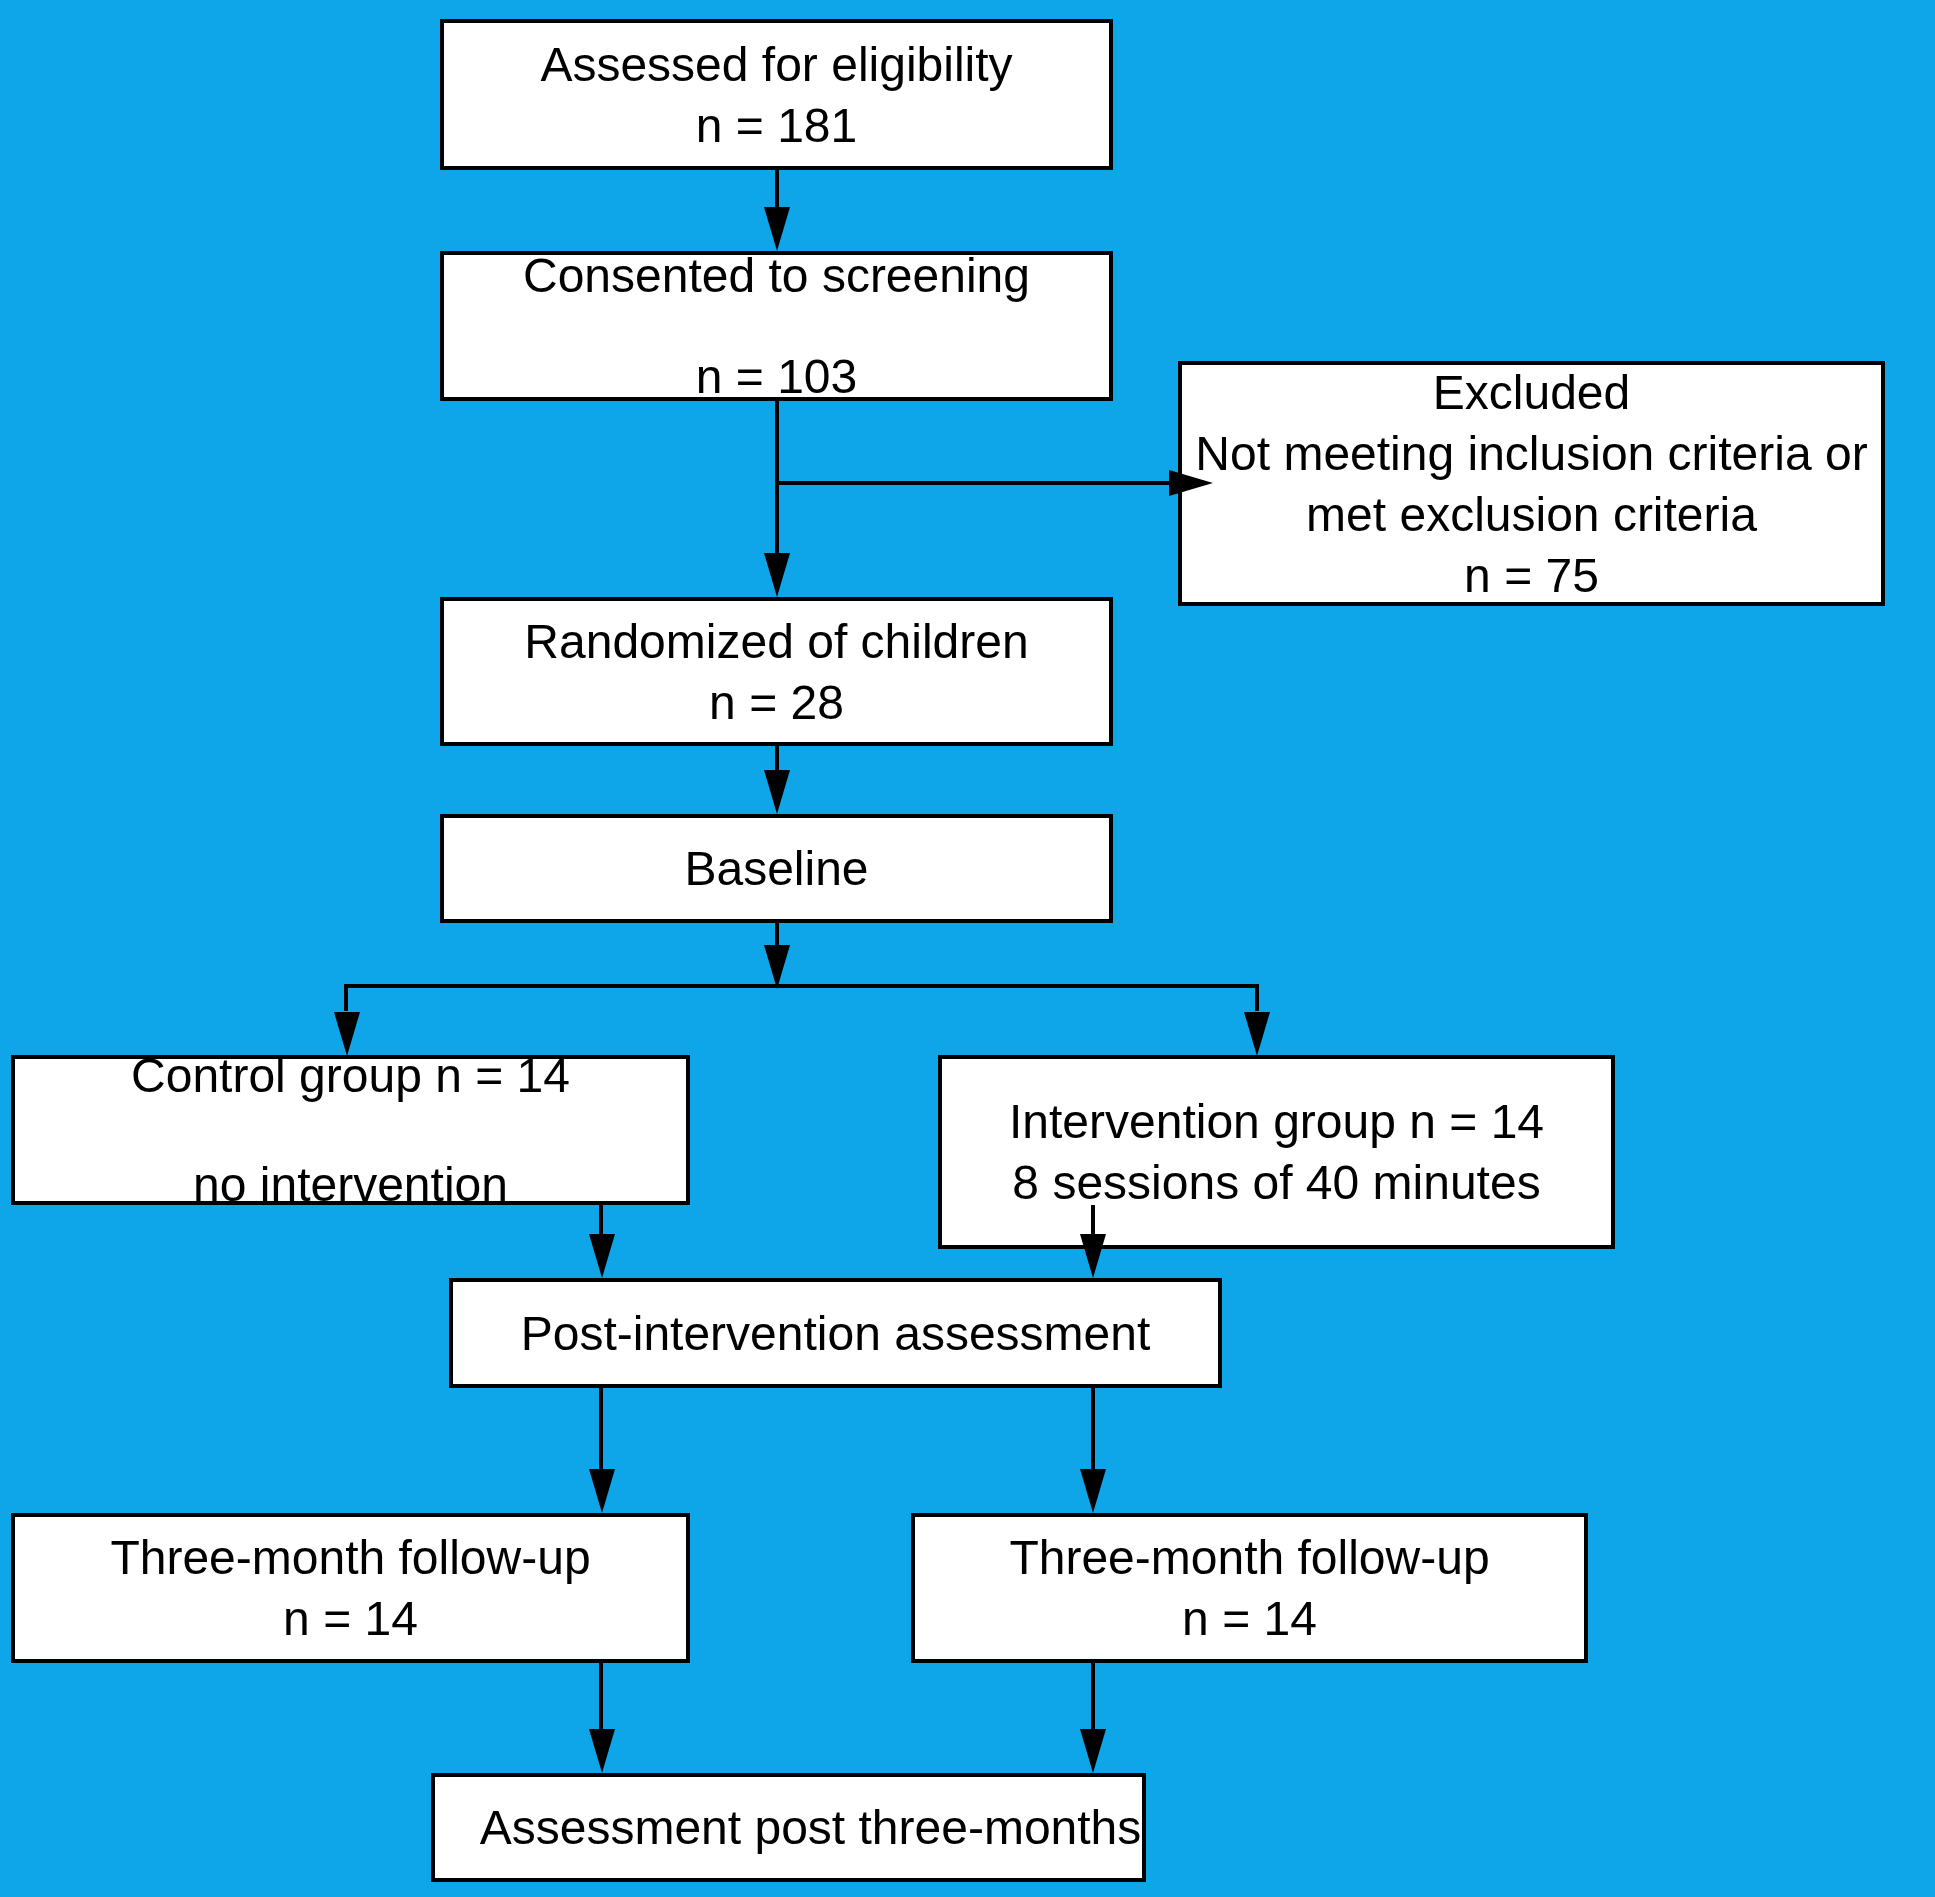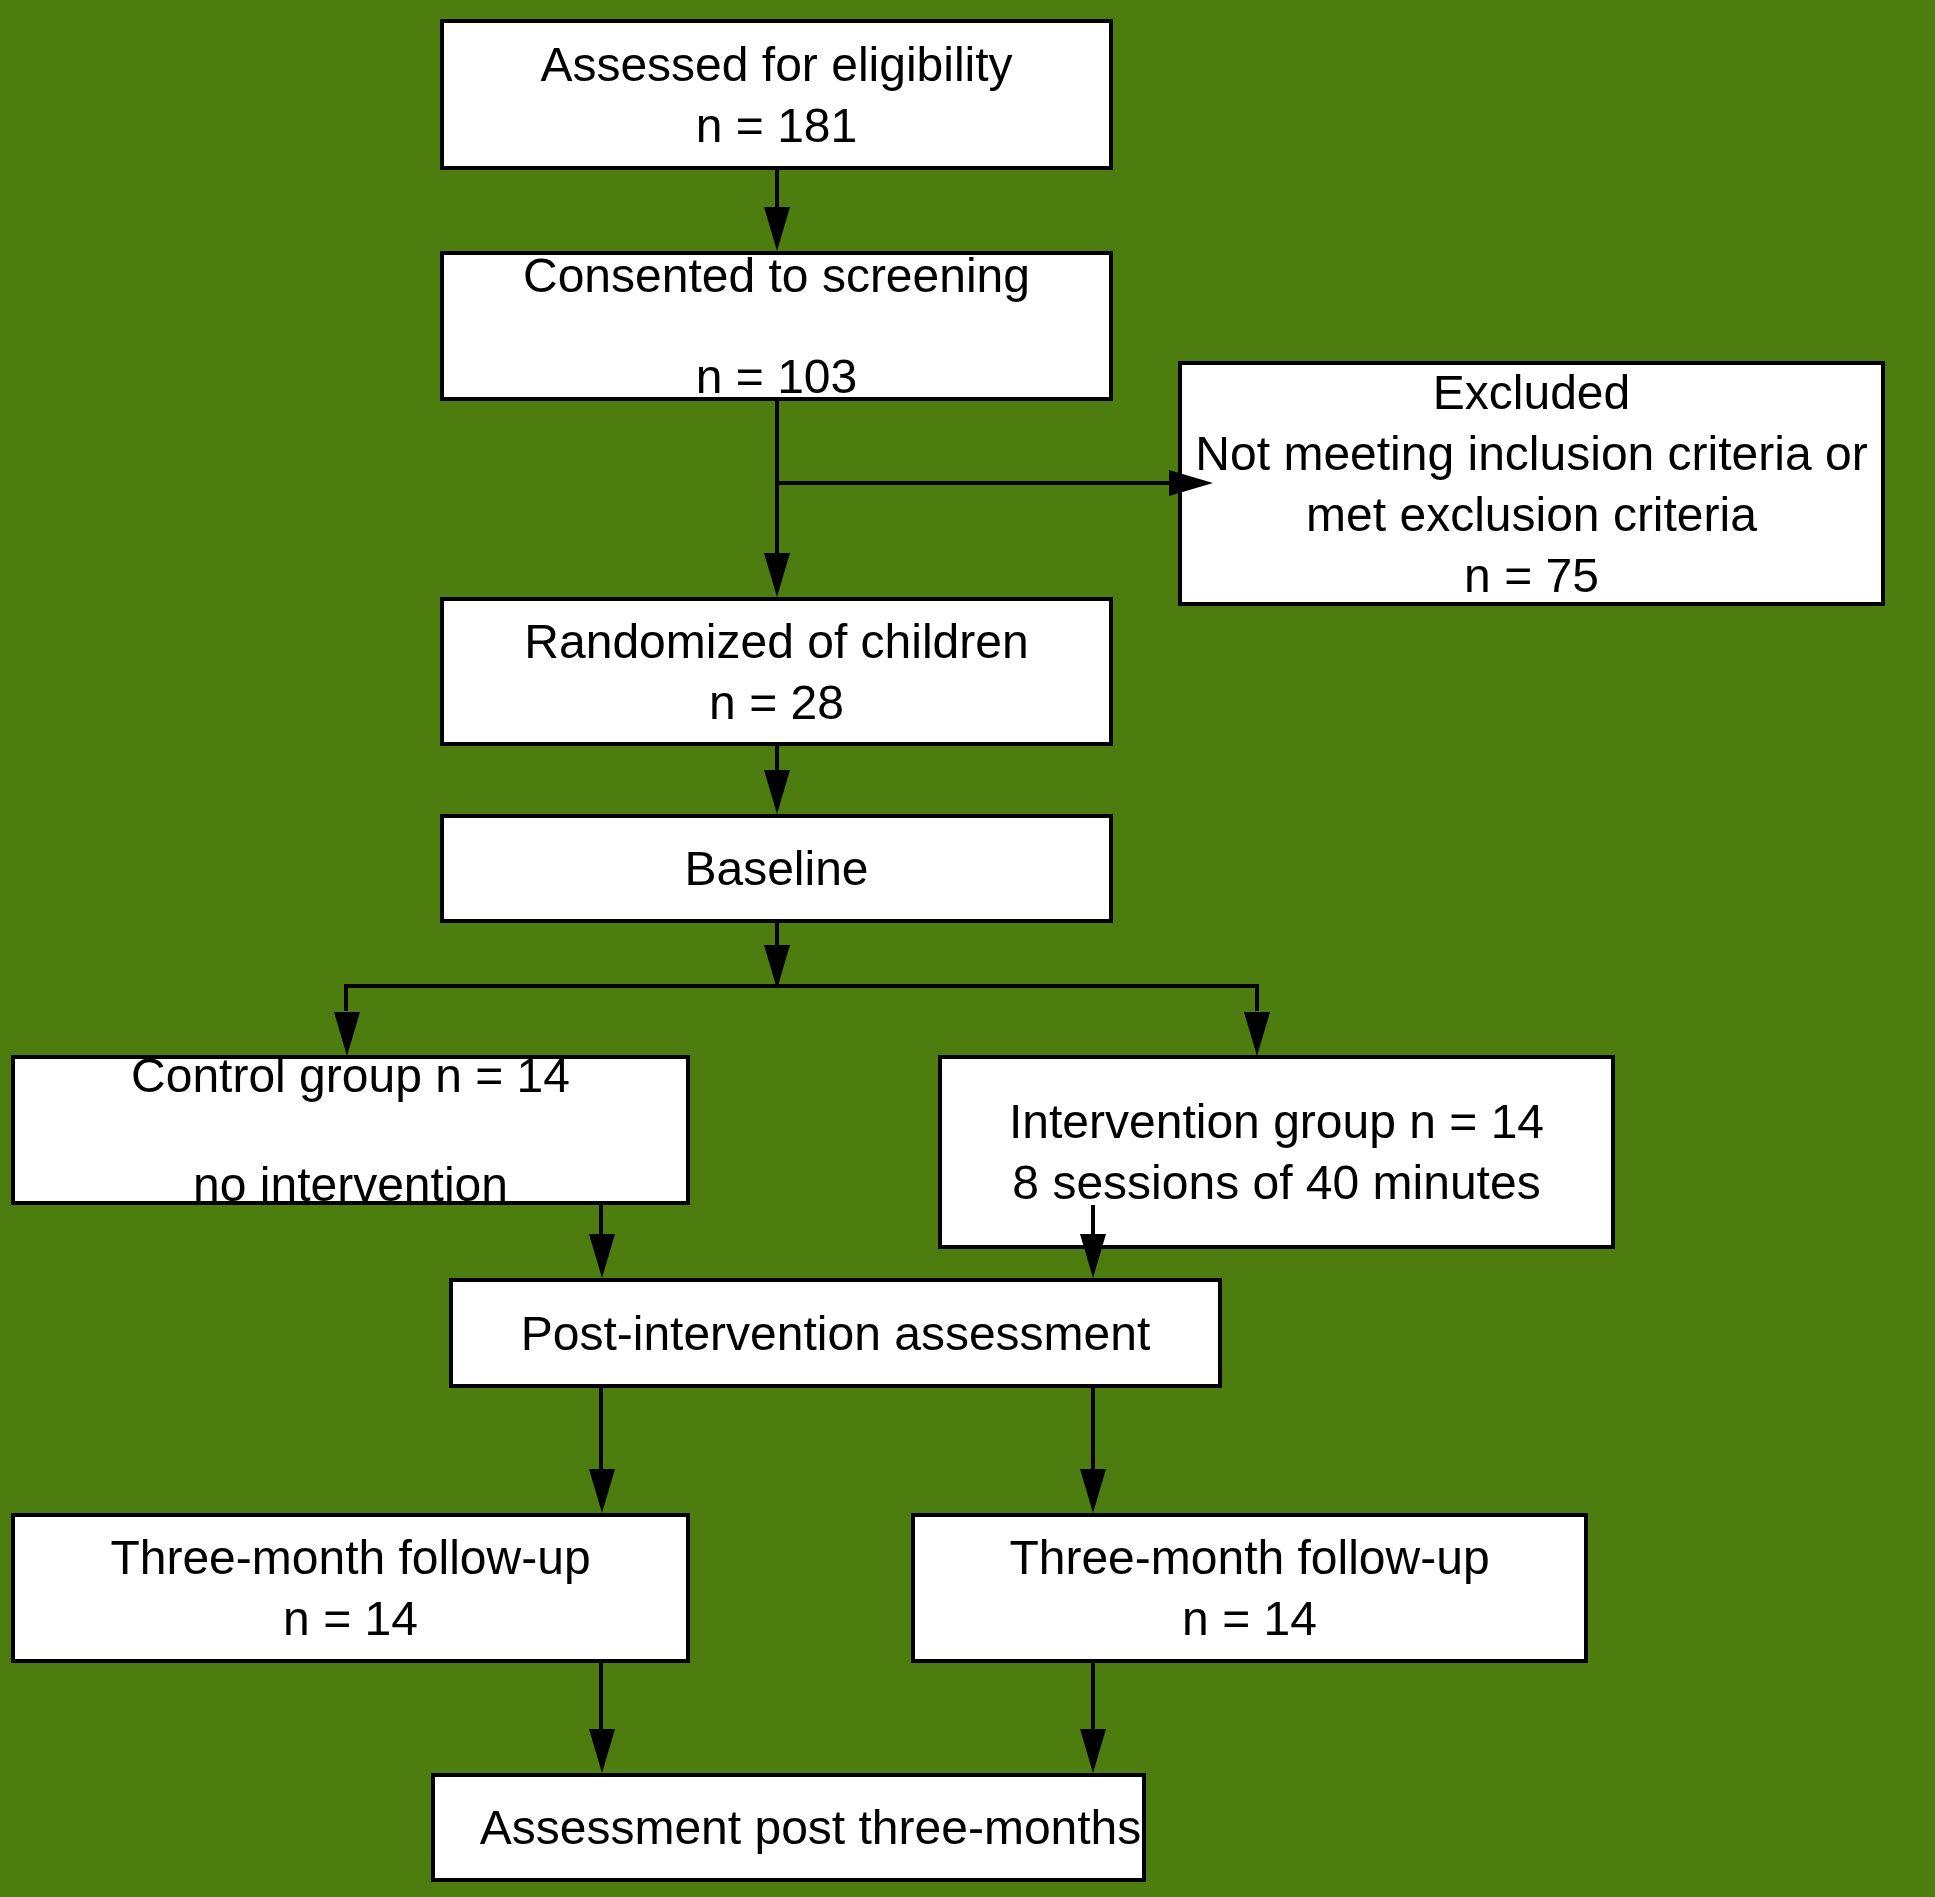--- a/index.html
+++ b/index.html
@@ -1,19 +1,19 @@
 <!DOCTYPE html>
 <html style="font-size:8.7px"><head>
 <meta charset="utf-8">
 <style>
   html,body{margin:0;padding:0;background:#ffffff;}
   .canvas{
     position:relative;
     width:1936px;height:1898px;
-    background:#4d7c0f;
+    background:#0ea5e9;
     font-family:"Liberation Sans", sans-serif;
     color:#000000;
   }
   .box{
     position:absolute;
     box-sizing:border-box;
     background:#ffffff;
     border:4.9px solid #000000;
     display:flex;
     flex-direction:column;

